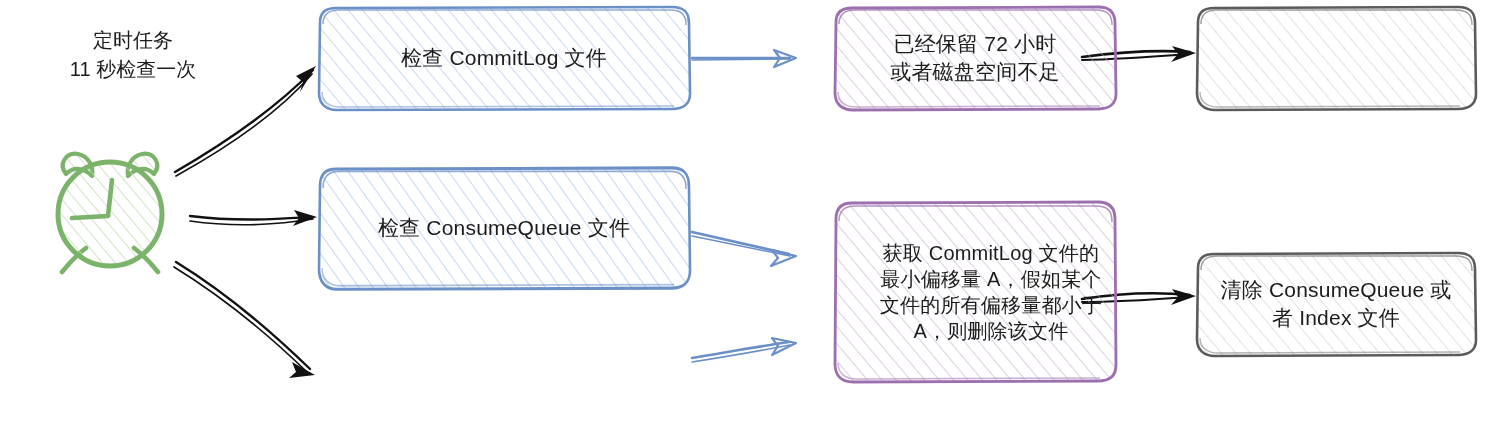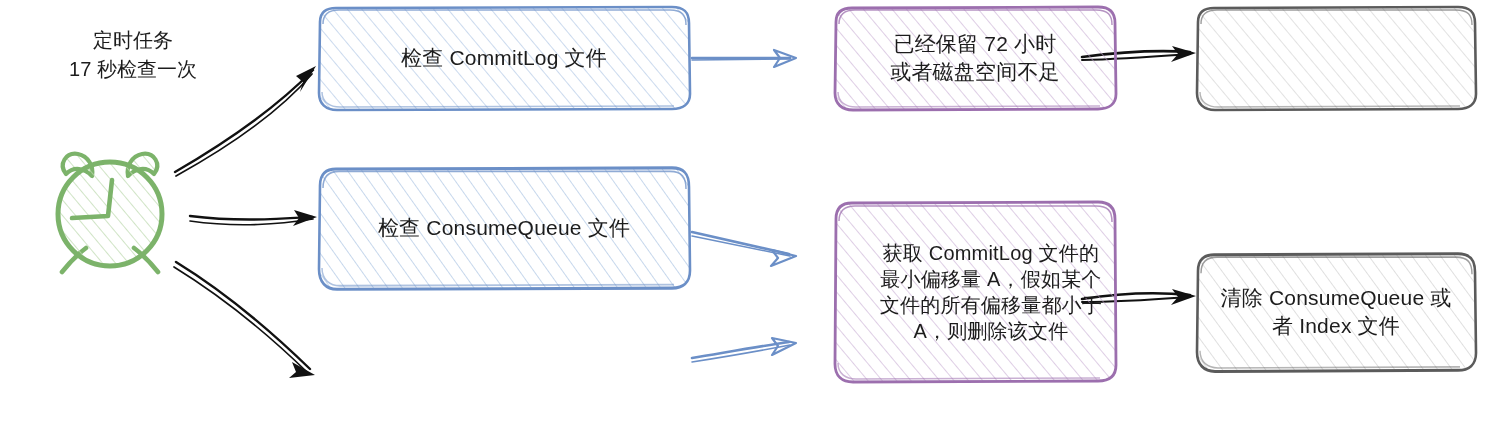--- a/index.html
+++ b/index.html
@@ -59,21 +59,21 @@
   .node.gray  { border: 0; }
 
   
   #node-check-commitlog     { left: 318px; top: 8px;   width: 372px; height: 100px; justify-content: center; }
   #node-cond-retention      { left: 798px; top: 8px;   width: 282px; height: 100px; }
   #node-clear-commitlog     { left: 1196px; top: 8px;  width: 280px; height: 100px; }
   #node-check-consumequeue  { left: 318px; top: 168px; width: 372px; height: 120px; }
   #node-check-index         { left: 318px; top: 326px; width: 372px; height: 100px; }
   #node-cond-minoffset      { left: 798px; top: 203px; width: 282px; height: 177px;
                               font-size: 20px; line-height: 1.3; justify-content: flex-end; }
-  #node-clear-cq-index      { left: 1196px; top: 254px; width: 280px; height: 116px; }
+  #node-clear-cq-index      { left: 1196px; top: 254px; width: 280px; height: 100px; }
 
   #caption-schedule {
     position: absolute;
     left: 18px;
     top: 26px;
     width: 230px;
     text-align: center;
     font-size: 20px;
     line-height: 1.45;
     color: #1c1c1c;
@@ -151,21 +151,21 @@
     </g>
 
     <g>
       <path d="M1082,299 C 1120,293 1160,292 1190,295" fill="none" stroke="#111" stroke-width="2.6" stroke-linecap="round"></path>
       <path d="M1082,302 C 1122,302 1162,299 1190,297" fill="none" stroke="#111" stroke-width="2.0" stroke-linecap="round"></path>
       <path d="M1196,296 L1172,289 L1178,297 L1171,305 Z" fill="#111"></path>
     </g>
   </svg>
 
   <div id="caption-schedule">定时任务
-17 秒检查一次</div>
+11 秒检查一次</div>
 
   <svg id="clock-icon" viewBox="0 0 150 150" xmlns="http://www.w3.org/2000/svg">
 
     <path d="M30,36 C 22,26 30,14 42,16 C 52,18 58,28 56,38 C 48,30 38,28 30,36 Z" fill="url(#hatch-green)" stroke="#7cb36a" stroke-width="4.2" stroke-linejoin="round"></path>
 
     <path d="M118,36 C 126,26 118,14 106,16 C 96,18 90,28 92,38 C 100,30 110,28 118,36 Z" fill="url(#hatch-green)" stroke="#7cb36a" stroke-width="4.2" stroke-linejoin="round"></path>
 
     <path d="M26,134 C 34,124 42,116 50,110" fill="none" stroke="#7cb36a" stroke-width="4.6" stroke-linecap="round"></path>
     <path d="M122,134 C 114,124 106,116 98,110" fill="none" stroke="#7cb36a" stroke-width="4.6" stroke-linecap="round"></path>
 

